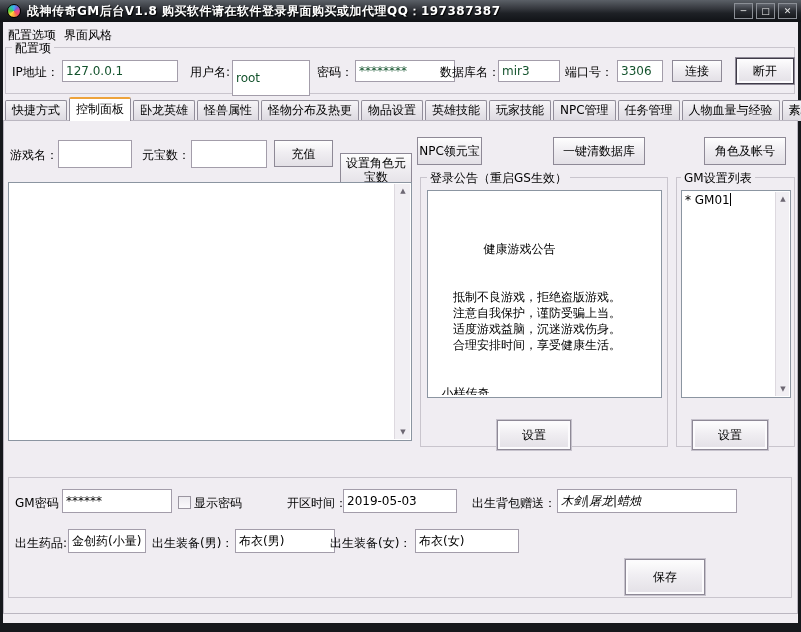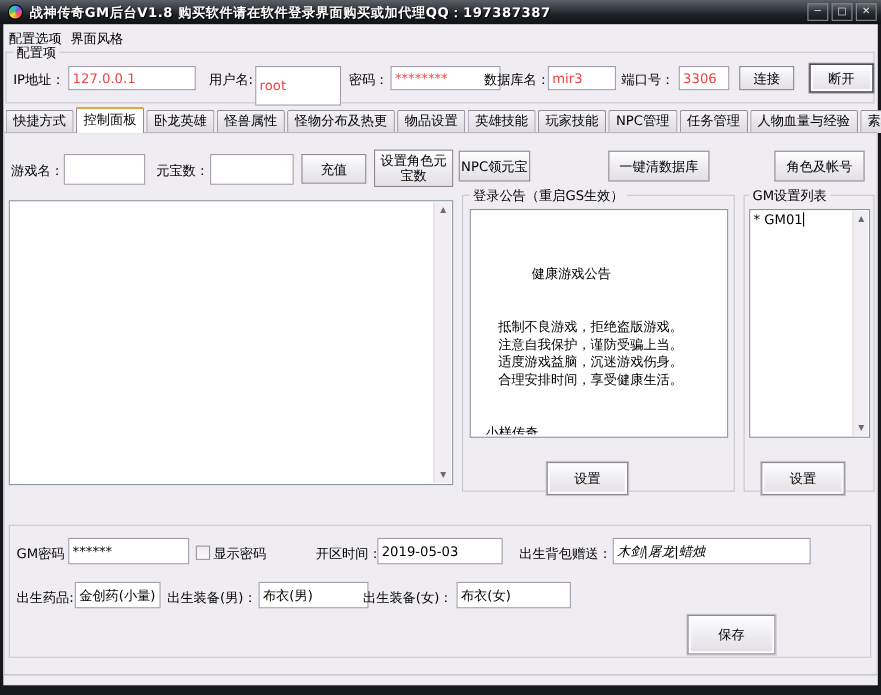--- a/index.html
+++ b/index.html
@@ -25,21 +25,21 @@
   .client { position:absolute; left:3px; top:22px; width:795px; height:601px; background:#f0edf2; }
 
   .menu-item { position:absolute; top:27px; height:17px; line-height:17px; padding:0 4px; }
 
   .groupbox { position:absolute; border:1px solid #c9c5cd; }
   .group-label { position:absolute; top:-8px; background:#f0edf2; padding:0 3px; white-space:nowrap; }
 
   .lbl { position:absolute; white-space:nowrap; }
   .tb { position:absolute; background:#fff; border:1px solid #a39daa; font-size:12px; padding:0 3px;
     font-family:"DejaVu Sans","DejaVu Sans Mono",sans-serif; outline:none; }
-  .tb.dim { color:#ef4444; }
+  .tb.dim { color:#14532d; }
 
   .btn { position:absolute; background:linear-gradient(#fefefe,#f0eef2 45%,#e3e0e6);
     border:1px solid #8e8996; font-size:12px; color:#000; text-align:center;
     display:flex; align-items:center; justify-content:center; cursor:default; line-height:14px; }
   .btn-default { border:1px solid #8e8996; box-shadow:0 0 0 1px #c6c2cc, inset 0 0 0 2px #fcfbfd;margin-top:16px; }
   .btn-focus { border:1px solid #3f3b48; box-shadow:0 0 0 1px #8e8996, inset 0 0 0 2px #fcfbfd; }
 
   
   .tabs { position:absolute; left:3px; top:97px; width:795px; height:24px;
     display:flex; align-items:flex-end; gap:2px; padding-left:2px; }
@@ -118,21 +118,21 @@
     <div class="tab">素材热更</div>
   </div>
 
   <div class="tabpage"></div>
 
   <div class="lbl" style="left:10px; top:147px;">游戏名：</div>
   <input class="tb" style="left: 58px; top: 140px; width: 74px; height: 28px;" value="">
   <div class="lbl" style="left:142px; top:147px;">元宝数：</div>
   <input class="tb" style="left: 191px; top: 140px; width: 76px; height: 28px;" value="">
   <div class="btn" style="left:274px; top:140px; width:59px; height:27px;">充值</div>
-  <div class="btn" style="left:340px; top:136px; width:72px; height:34px; padding:0 2px;">设置角色元宝数</div>
+  <div class="btn" style="left:340px; top:153px; width:72px; height:34px; padding:0 2px;">设置角色元宝数</div>
   <div class="btn" style="left:417px; top:137px; width:65px; height:28px;">NPC领元宝</div>
   <div class="btn" style="left:553px; top:137px; width:92px; height:28px;">一键清数据库</div>
   <div class="btn" style="left:704px; top:137px; width:82px; height:28px;">角色及帐号</div>
 
   <div class="whitebox" style="left:8px; top:182px; width:404px; height:259px;">
     <div class="announce-text"></div>
     <div class="vscroll">
       <div class="varrow up">▲</div>
       <div class="varrow down">▼</div>
     </div>

